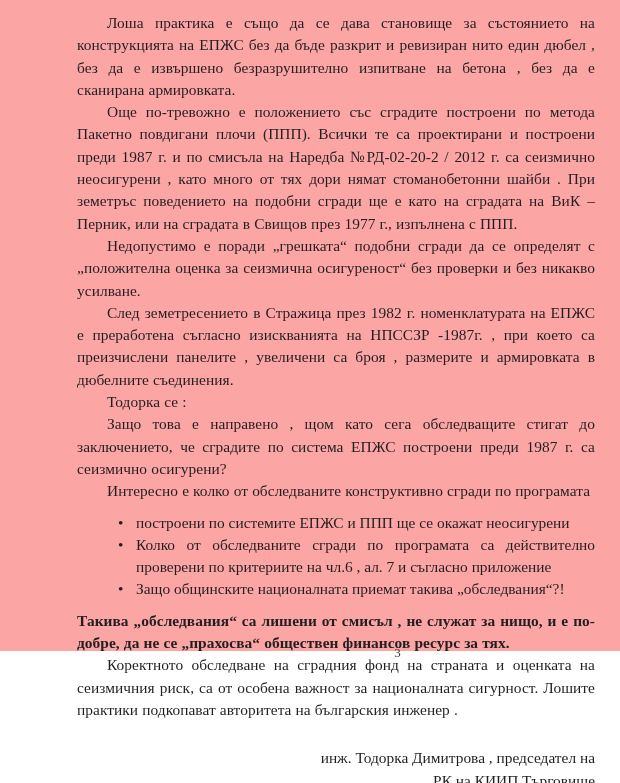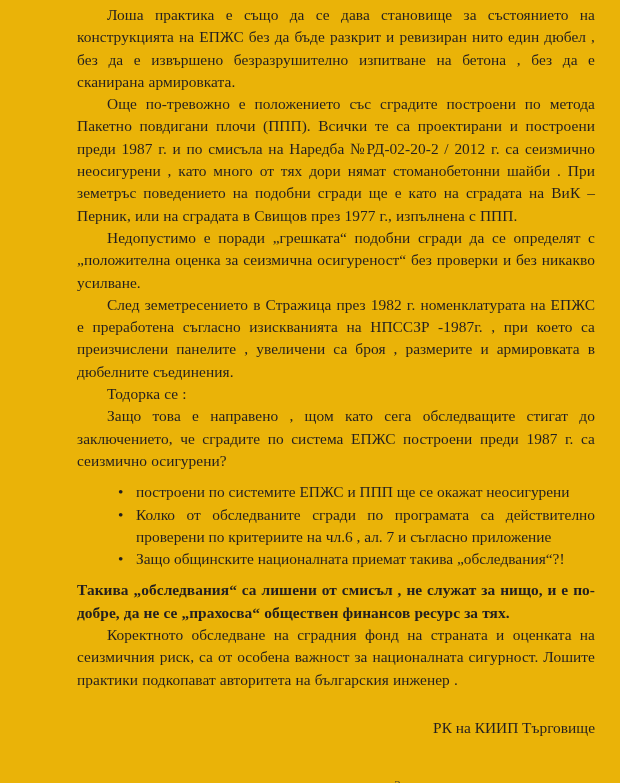--- a/index.html
+++ b/index.html
@@ -13,24 +13,24 @@
     height: 783px;
     overflow: hidden;
     font-family: "Liberation Serif", "DejaVu Serif", serif;
     color: #231f20;
     -webkit-font-smoothing: antialiased;
   }
 
   .page {
     position: relative;
     width: 620px;
-    height: 783px;
+    height: 651px;
     box-sizing: border-box;
-    padding: 4px 25px 0 77px;
-    background: #eab308;
+    padding: 12px 25px 0 77px;
+    background: #fca5a5;
   }
 
   .doc-body {
     width: 518px;
   }
 
   p.para {
     margin: 0;
     padding: 0;
     text-align: justify;
@@ -121,20 +121,21 @@
     <p class="para">Още по-тревожно е положението със сградите построени по метода Пакетно повдигани плочи (ППП). Всички те са проектирани и построени преди 1987 г. и по смисъла на Наредба №РД-02-20-2 / 2012 г. са сеизмично неосигурени , като много от тях дори нямат стоманобетонни шайби . При земетръс поведението на подобни сгради ще е като на сградата на ВиК – Перник, или на сградата в Свищов през 1977 г., изпълнена с ППП.</p>
 
     <p class="para">Недопустимо е поради „грешката“ подобни сгради да се определят с „положителна оценка за сеизмична осигуреност“ без проверки и без никакво усилване.</p>
 
     <p class="para">След земетресението в Стражица през 1982 г. номенклатурата на ЕПЖС е преработена съгласно изискванията на НПССЗР -1987г. , при което са преизчислени панелите , увеличени са броя , размерите и армировката в дюбелните съединения.</p>
 
     <p class="para">Тодорка се :</p>
 
     <p class="para">Защо това е направено , щом като сега обследващите стигат до заключението, че сградите по система ЕПЖС построени преди 1987 г. са сеизмично осигурени?</p>
 
+    <p class="para">Интересно е колко от обследваните конструктивно сгради по програмата</p>
 
     <div class="spacer-sm"></div>
 
     <ul class="bullet-list">
       <li>
         <span class="bullet-dot">•</span>
         <span class="li-text"> построени по системите ЕПЖС и ППП ще се окажат неосигурени</span>
       </li>
       <li>
         <span class="bullet-dot">•</span>
@@ -148,20 +149,21 @@
 
     <div class="spacer-sm"></div>
 
     <p class="para bold-block">Такива „обследвания“ са лишени от смисъл , не служат за нищо, и е по-добре, да не се „прахосва“ обществен финансов ресурс за тях.</p>
 
     <p class="para">Коректното обследване на сградния фонд на страната и оценката на сеизмичния риск, са от особена важност за националната сигурност. Лошите практики подкопават авторитета на българския инженер .</p>
 
     <div class="spacer-lg"></div>
 
     <div class="sign-block">
+      <span class="sign-line">инж. Тодорка Димитрова ,  председател на</span>
       <span class="sign-line">РК  на КИИП Търговище</span>
     </div>
 
   </div>
 
   <div class="page-number">
     <span>3</span>
   </div>
 </div>
 

